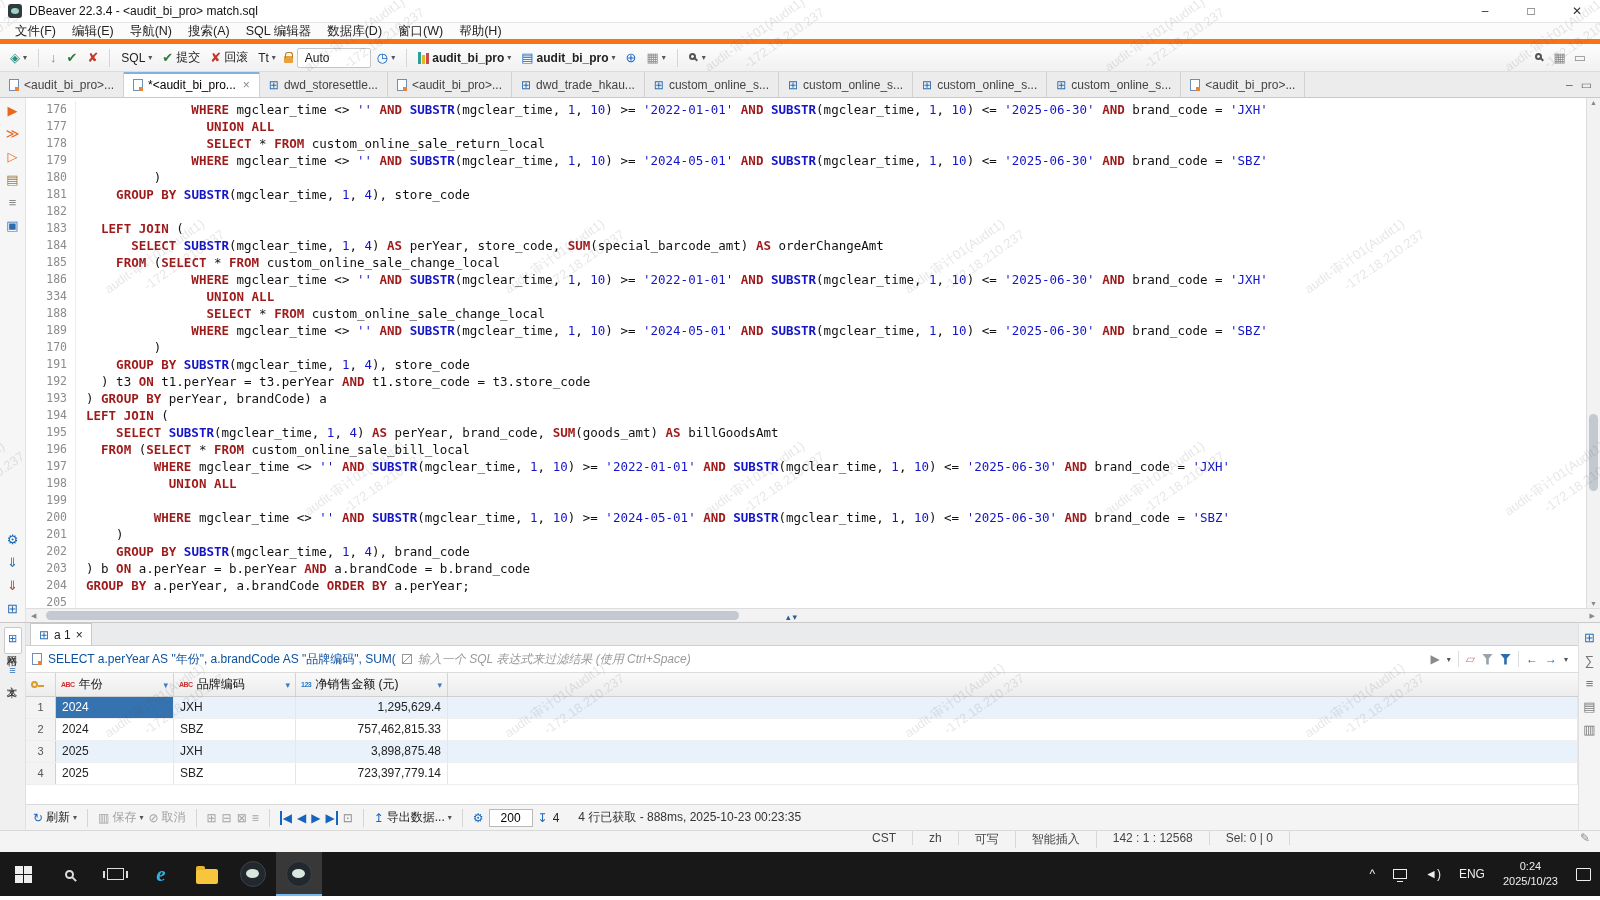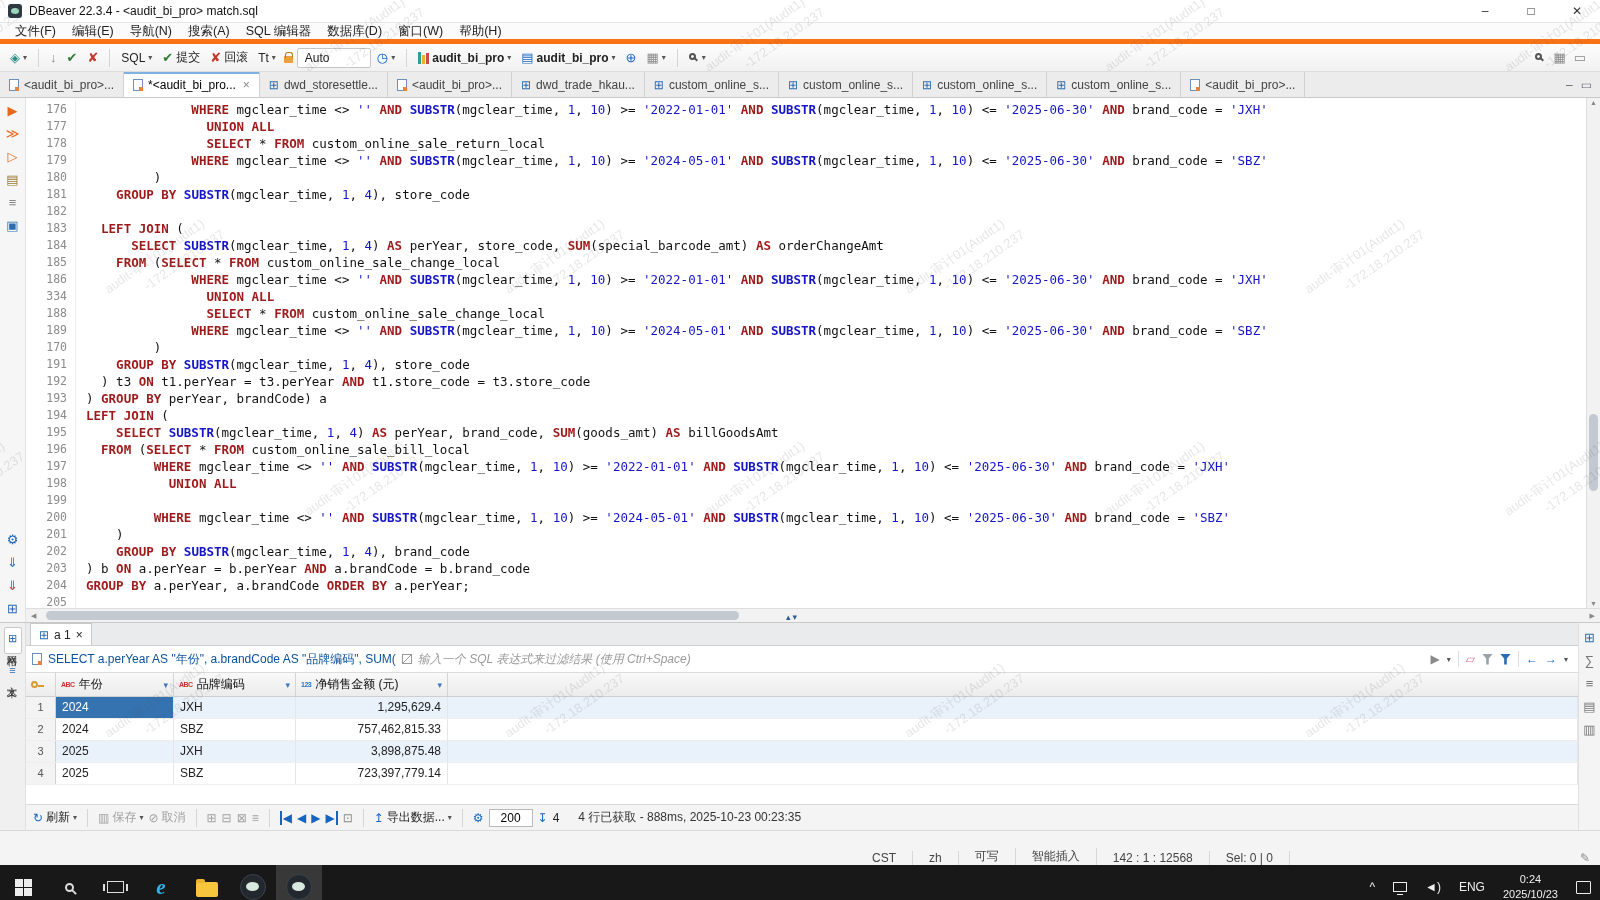--- a/index.html
+++ b/index.html
@@ -111,21 +111,21 @@
   .res-toolbar { height:26px; display:flex; align-items:center; gap:5px; padding:0 7px; background:#f4f4f4; border-top:1px solid #d9d9d9; }
   .rt-btn { display:flex; align-items:center; gap:3px; white-space:nowrap; }
   .dis { color:#a2a2a2; }
   .blue { color:#1565c0; } .green { color:#2e7d32; } .red { color:#c0392b; } .gray { color:#8a8a8a; }
   .navbar-first { border-left:2px solid #1565c0; padding-left:1px; }
   .navbar-last { border-right:2px solid #1565c0; padding-right:1px; }
   .fetch-input { width:44px; height:18px; border:1px solid #b9b9b9; background:#fff; text-align:center; font-size:12px; font-family:"Liberation Sans",sans-serif; }
   .rt-status { margin-left:14px; color:#333; white-space:nowrap; }
 
   
-  .statusbar { height:35px; background:#f4f4f4; border-top:1px solid #d9d9d9; display:flex; align-items:flex-end; font-size:12px; color:#444; }
+  .statusbar { height:22px; background:#f4f4f4; border-top:1px solid #d9d9d9; display:flex; align-items:flex-start; font-size:12px; color:#444; }
   .sb-spacer { flex:1; }
   .sb-seg { padding:0 16px; border-right:1px solid #d8d8d8; white-space:nowrap; }
   .sb-rightpad { width:290px; flex:none; }
   .sb-icon { color:#888; font-size:12px; padding-right:10px; }
 
   
   .taskbar { height:44px; background:#181818; display:flex; align-items:center; color:#fff; }
   .task-app { width:46px; height:44px; display:flex; align-items:center; justify-content:center; flex:none; }
   .task-app.active { background:rgba(255,255,255,.14); box-shadow:inset 0 -2px 0 #76b9ed; }
   .winlogo { display:grid; grid-template-columns:8px 8px; grid-template-rows:8px 8px; gap:1px; }

